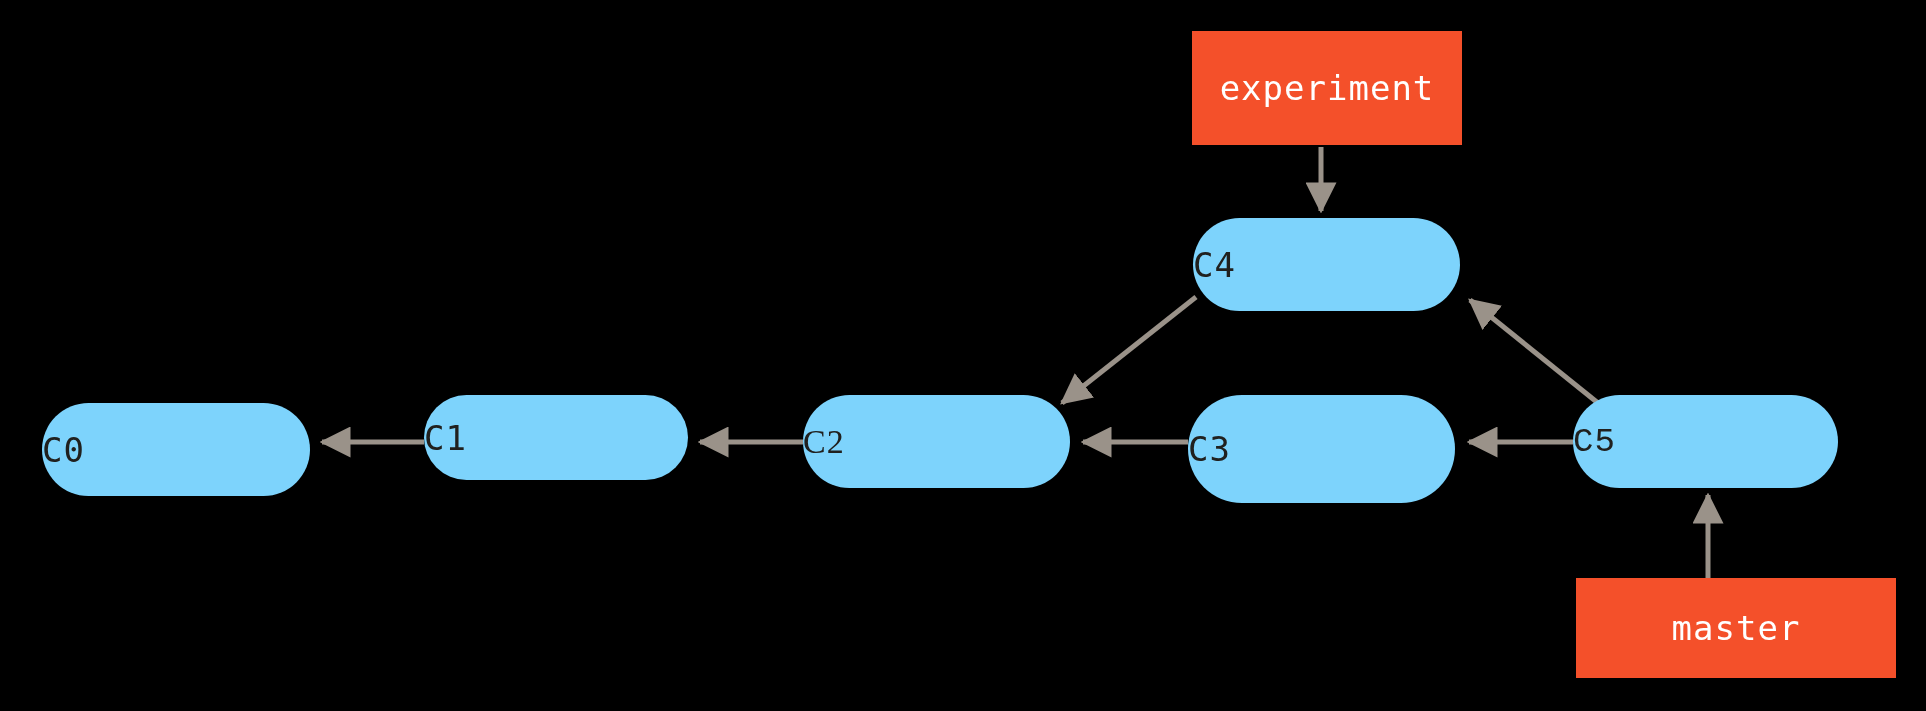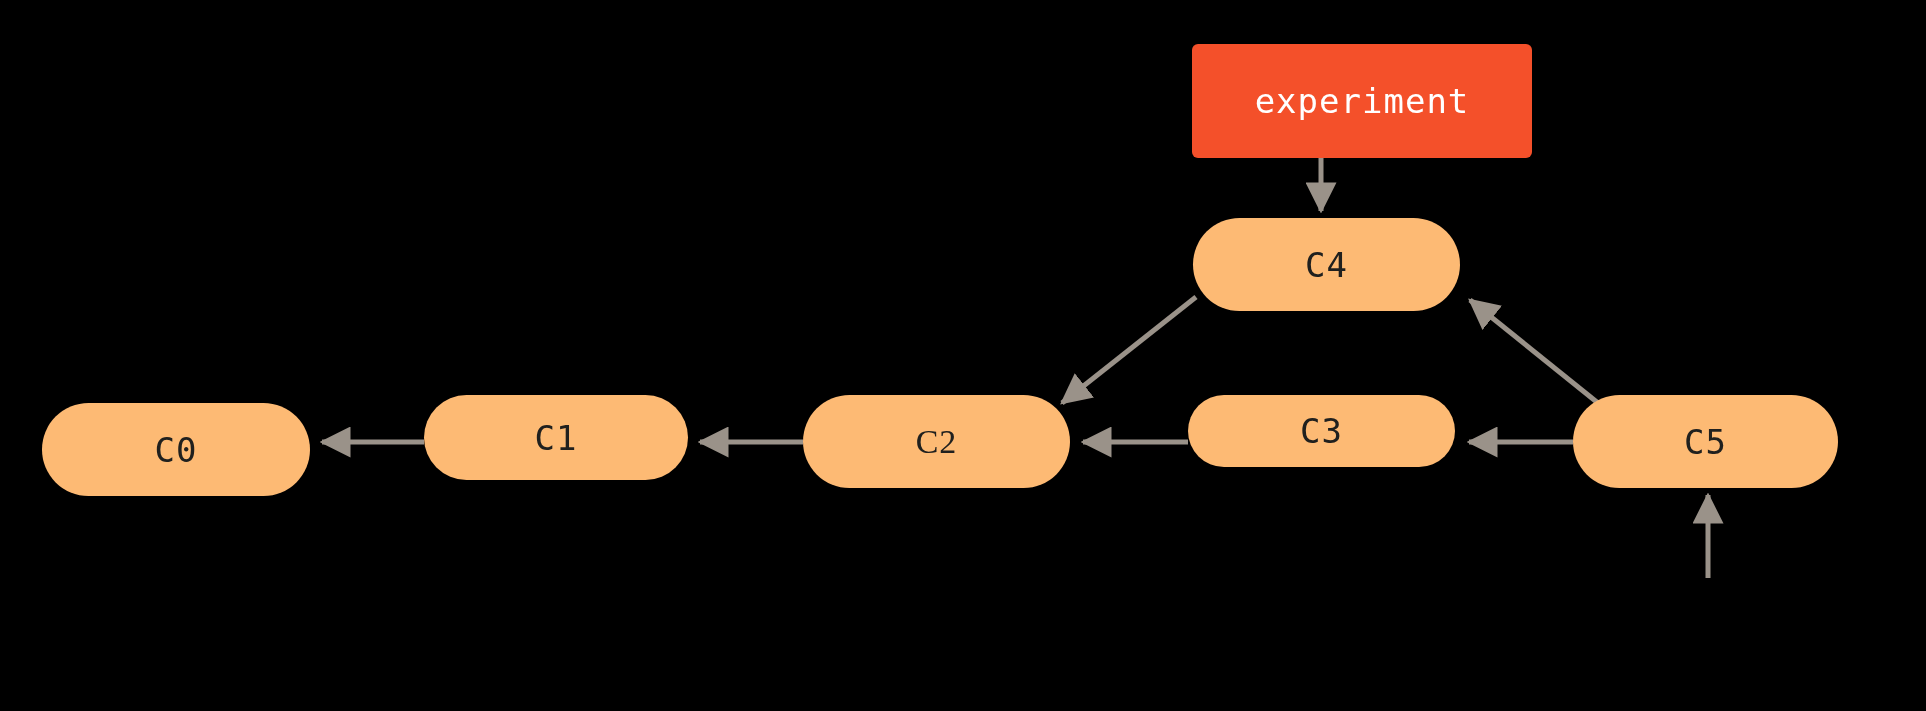--- a/index.html
+++ b/index.html
@@ -20,25 +20,24 @@
     position: absolute;
     left: 0;
     top: 0;
     width: 1926px;
     height: 711px;
     pointer-events: none;
   }
   .commit {
     position: absolute;
     box-sizing: border-box;
-    background: #fdba74;
+    background: #7dd3fc;
     border-radius: 999px;
     display: flex;
     align-items: center;
-    justify-content: center;
     color: #20201E;
     font-family: "DejaVu Sans Mono", "Liberation Mono", monospace;
     font-size: 34px;
     letter-spacing: 1px;
     line-height: 1;
     z-index: 3;
   }
   .branch-label {
     position: absolute;
     box-sizing: border-box;
@@ -87,30 +86,33 @@
   </div>
 
   <div class="commit" style="left:424px; top:395px;  width:264px; height:85px;">
     <span>C1</span>
   </div>
 
   <div class="commit" style="left:803px; top:395px;  width:267px; height:93px;font-family:Liberation Serif, serif;">
     <span>C2</span>
   </div>
 
-  <div class="commit" style="left:1188px; top:395px; width:267px; height:72px;">
+  <div class="commit" style="left:1188px; top:395px; width:267px; height:108px;">
     <span>C3</span>
   </div>
 
   <div class="commit" style="left:1193px; top:218px; width:267px; height:93px;">
     <span>C4</span>
   </div>
 
-  <div class="commit" style="left:1573px; top:395px; width:265px; height:93px;">
+  <div class="commit" style="left:1573px; top:395px; width:265px; height:93px;font-family:Liberation Mono, monospace;">
     <span>C5</span>
   </div>
 
-  <div class="branch-label" style="left:1192px; top:44px; width:340px; height:114px; background:#F4502A;border-radius:6px;">
+  <div class="branch-label" style="left:1192px; top:31px; width:270px; height:114px; background:#F4502A;">
     <span>experiment</span>
   </div>
 
+  <div class="branch-label" style="left:1576px; top:578px; width:320px; height:100px; background:#F4502A;">
+    <span>master</span>
+  </div>
 
 </div>
 
 </body></html>

